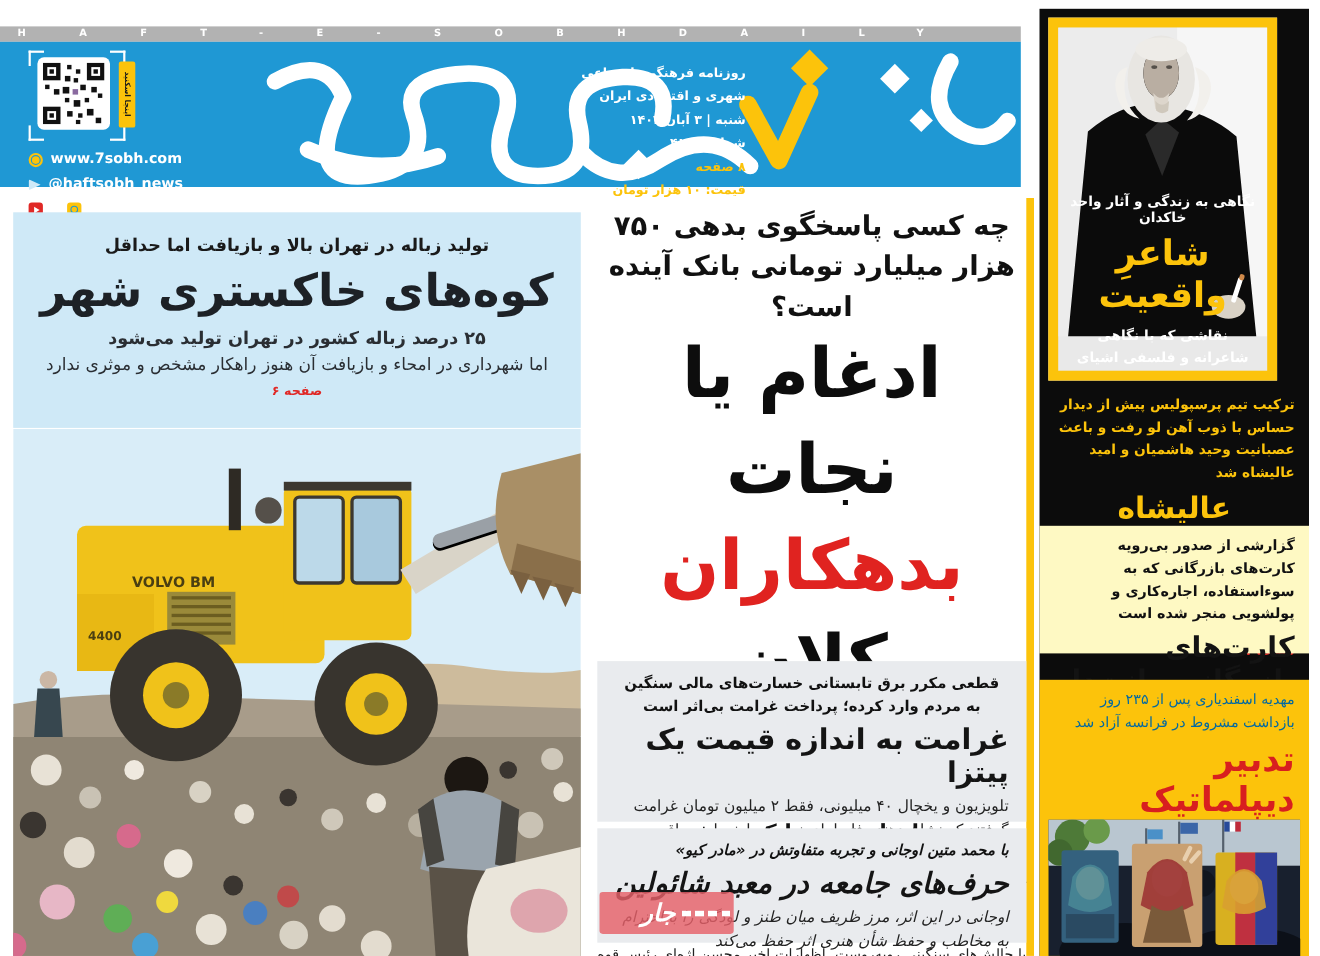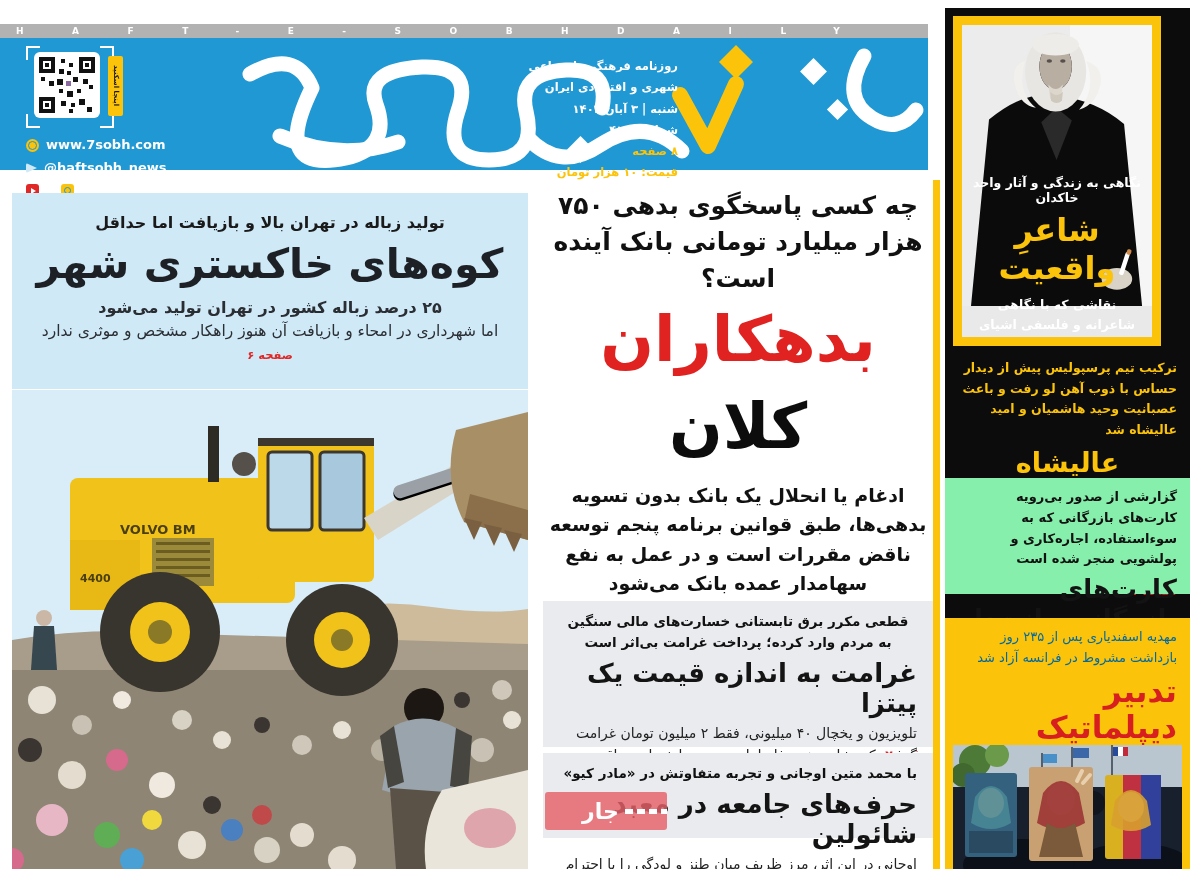--- a/index.html
+++ b/index.html
@@ -55,21 +55,21 @@
   .lead-kicker { text-align:center; font-size:25px; font-weight:bold; color:#111; line-height:1.45; margin-top:6px; }
   .lead-headline { text-align:center; font-weight:bold; font-size:63px; line-height:1.38; color:#0d0d0d; letter-spacing:-2px; }
   .lead-red { color:#e02320; }
   .lead-subhead { margin-top:10px; text-align:center; font-size:19px; font-weight:bold; color:#111; line-height:1.55; }
   .lead-body { margin-top:9px; text-align:justify; font-size:13px; color:#222; line-height:1.5; }
   .lead-page { display:block; text-align:right; margin-top:4px; font-size:12px; }
   .yellow-divider { position:absolute; left:933px; top:180px; width:7px; height:689px; background:#fcc30b; }
 
   .gray-box { position:absolute; left:543px; width:390px; background:#e9ebee; padding:10px 16px; }
   .gb1 { top:601px; height:146px; }
-  .gb2 { top:753px; height:85px; }
+  .gb2 { top:753px; height:104px;font-style:italic; }
   .gb-kicker { text-align:center; font-size:13.5px; font-weight:bold; color:#111; line-height:1.55; }
   .gb-kicker.right { text-align:right; }
   .gb-headline { text-align:right; font-size:26px; font-weight:bold; color:#141414; margin-top:5px; letter-spacing:-0.5px; }
   .gb-sub { text-align:right; font-size:14px; color:#222; line-height:1.55; margin-top:5px; }
   .gb-page { display:block; text-align:right; margin-top:4px; }
   .watermark { position:absolute; left:2px; bottom:8px; width:122px; height:38px; background:rgba(231,96,105,0.82);
                border-radius:3px; display:flex; align-items:center; justify-content:center; gap:6px; }
   .watermark .wm-bars { width:46px; height:5px; background:repeating-linear-gradient(90deg,#fff 0 8px,transparent 8px 12px); }
   .watermark .wm-txt { color:#fff; font-weight:bold; font-size:22px;margin-left:37px; }
 
@@ -80,21 +80,21 @@
   .poet-text { position:absolute; left:0; right:0; top:150px; text-align:center; padding:0 10px; }
   .poet-kicker { color:#fff; font-size:12.5px; font-weight:bold; }
   .poet-headline { color:#fcc30b; font-size:32px; font-weight:bold; margin-top:6px; }
   .poet-sub { color:#fff; font-size:12.5px; font-weight:bold; line-height:1.6; margin-top:8px; }
 
   .spy { position:absolute; left:0; top:344px; width:245px; padding:6px 13px; text-align:right; }
   .spy-kicker { color:#fcc30b; font-size:12.5px; font-weight:bold; line-height:1.65; }
   .spy-headline { color:#fcc30b; font-size:27px; font-weight:bold; text-align:center; line-height:1.25; margin-top:5px; letter-spacing:-0.5px; }
   .spy-page { display:block; margin-top:3px; font-size:11.5px; }
 
-  .biz { position:absolute; left:0; top:470px; width:245px; height:116px; background:#86efac; padding:9px 13px; text-align:right; }
+  .biz { position:absolute; left:0; top:470px; width:245px; height:116px; background:#fef9c3; padding:9px 13px; text-align:right; }
   .biz-kicker { font-size:13px; font-weight:bold; color:#111; line-height:1.6; }
   .biz-headline { font-size:26px; font-weight:bold; color:#131313; margin-top:4px; letter-spacing:-0.5px; }
   .biz-sub { font-size:13px; color:#3c3c3c; font-weight:bold; line-height:1.6; margin-top:4px; }
   .biz-page { display:block; margin-top:2px; font-size:11px; }
 
   .dip { position:absolute; left:0; top:610px; width:245px; height:259px; background:#fcc30b; padding:9px 13px; text-align:right; }
   .dip-kicker { font-size:13px; font-weight:normal; color:#0369a1; line-height:1.6; }
   .dip-headline { font-size:31px; font-weight:bold; color:#d81f1f; margin-top:4px; letter-spacing:-0.5px; }
   .dip-sub { font-size:13.5px; font-weight:bold; color:#141414; margin-top:5px; }
   .dip-page { display:block; margin-top:3px; font-size:11px; }
@@ -297,20 +297,21 @@
       <path d="M444,338 l16,8 l-4,54 l-18,-4 Z" fill="#474540"></path>
       <path d="M378,398 l84,6 l-10,75 l-68,0 Z" fill="#5a5247"></path>
       <path d="M430,400 L516,380 L516,479 L414,479 Q408,436 430,400 Z" fill="#eae5da"></path>
       <ellipse cx="478" cy="438" rx="26" ry="20" fill="#d88a9a" opacity="0.7"></ellipse>
     </g>
   </svg>
 
   <div class="mid rtl">
     <div class="lead-kicker">چه کسی پاسخگوی بدهی ۷۵۰ هزار میلیارد تومانی بانک آینده است؟</div>
     <div class="lead-headline">
+      <div>ادغام یا نجات</div>
       <div>
         <span class="lead-red">بدهکاران</span>
         <span>کلان</span>
       </div>
     </div>
     <div class="lead-subhead">ادغام یا انحلال یک بانک بدون تسویه بدهی‌ها، طبق قوانین برنامه پنجم توسعه ناقض مقررات است و در عمل به نفع سهامدار عمده بانک می‌شود</div>
     <div class="lead-body">پس از هشدارهای صریح رئیس قوه قضائیه درباره وضعیت بحرانی بانک آینده، بانک مرکزی با شتاب بیشتری در حال تدوین مسیر اصلاح بانک‌های ناتراز است. زمزمه‌هایی از ادغام بانک آینده در بانک ملی شنیده می‌شود، اما با توجه به گستردگی ناترازی در شبکه بانکی، رئیس کل بانک مرکزی با چالش‌های سنگینی روبه‌روست. اظهارات اخیر محسن اژه‌ای رئیس قوه قضائیه درباره وضعیت بانک آینده، نقطه آغاز مواجهه نهادهای حاکمیتی با ناترازی‌های مزمن نظام بانکی ایران است...</div>
     <span class="page-ref lead-page">صفحه ۲</span>
   </div>
 

